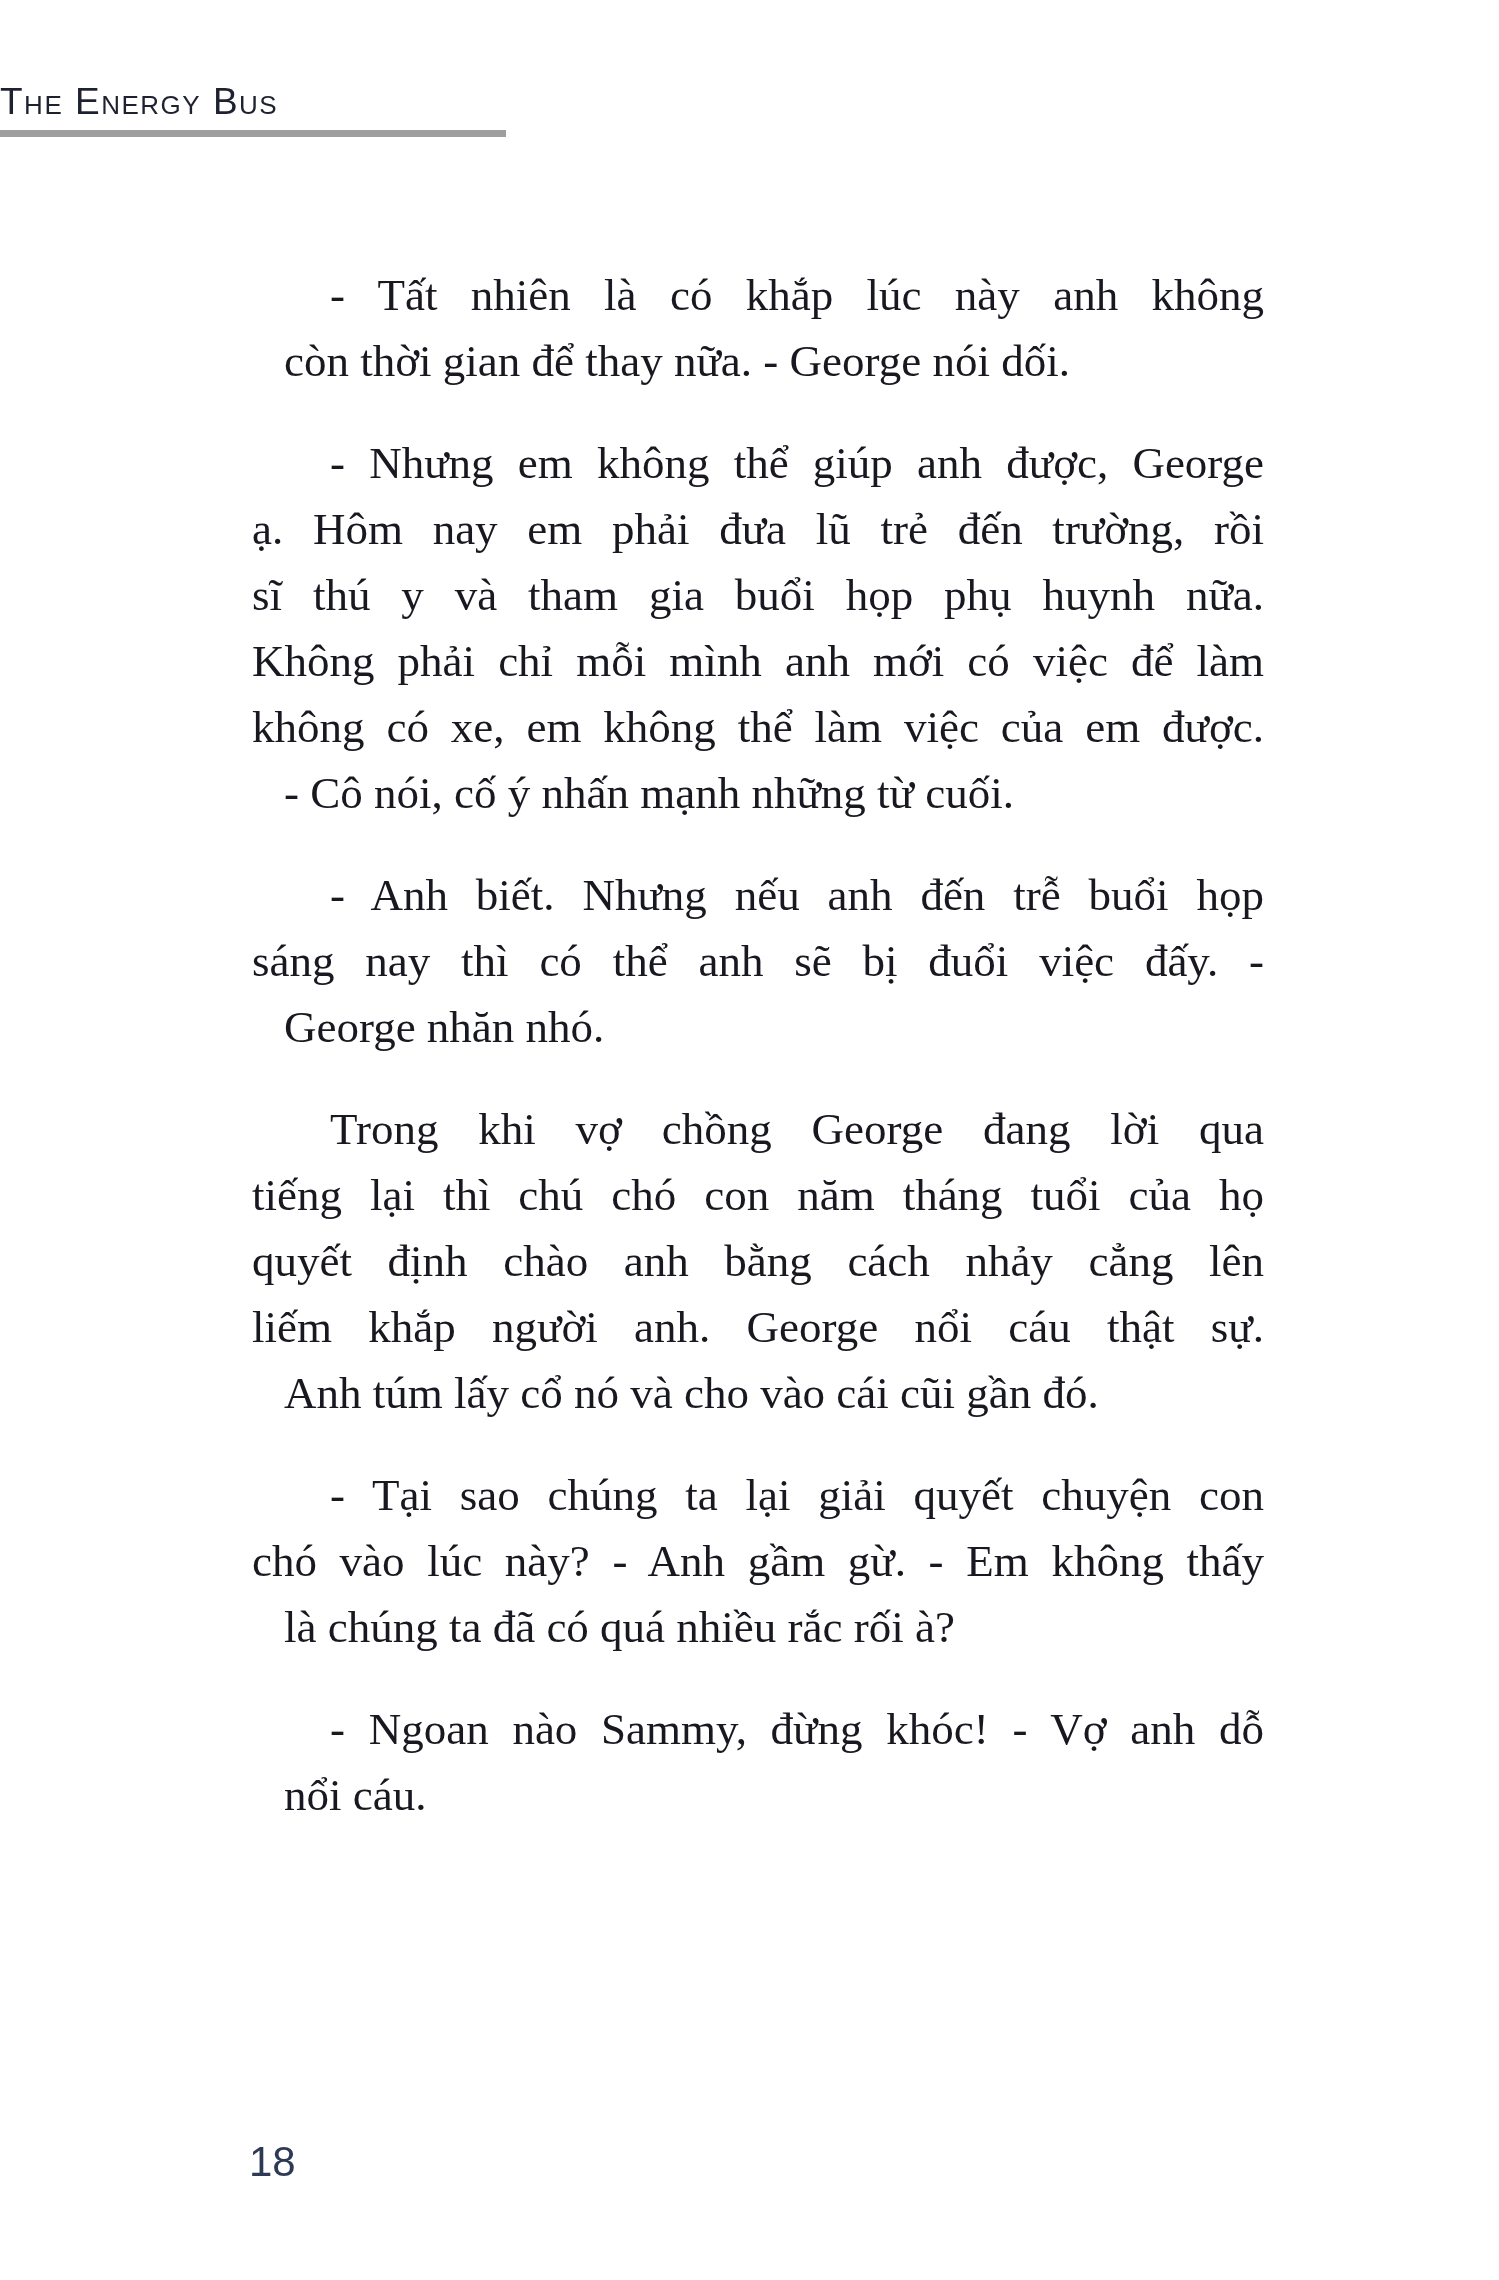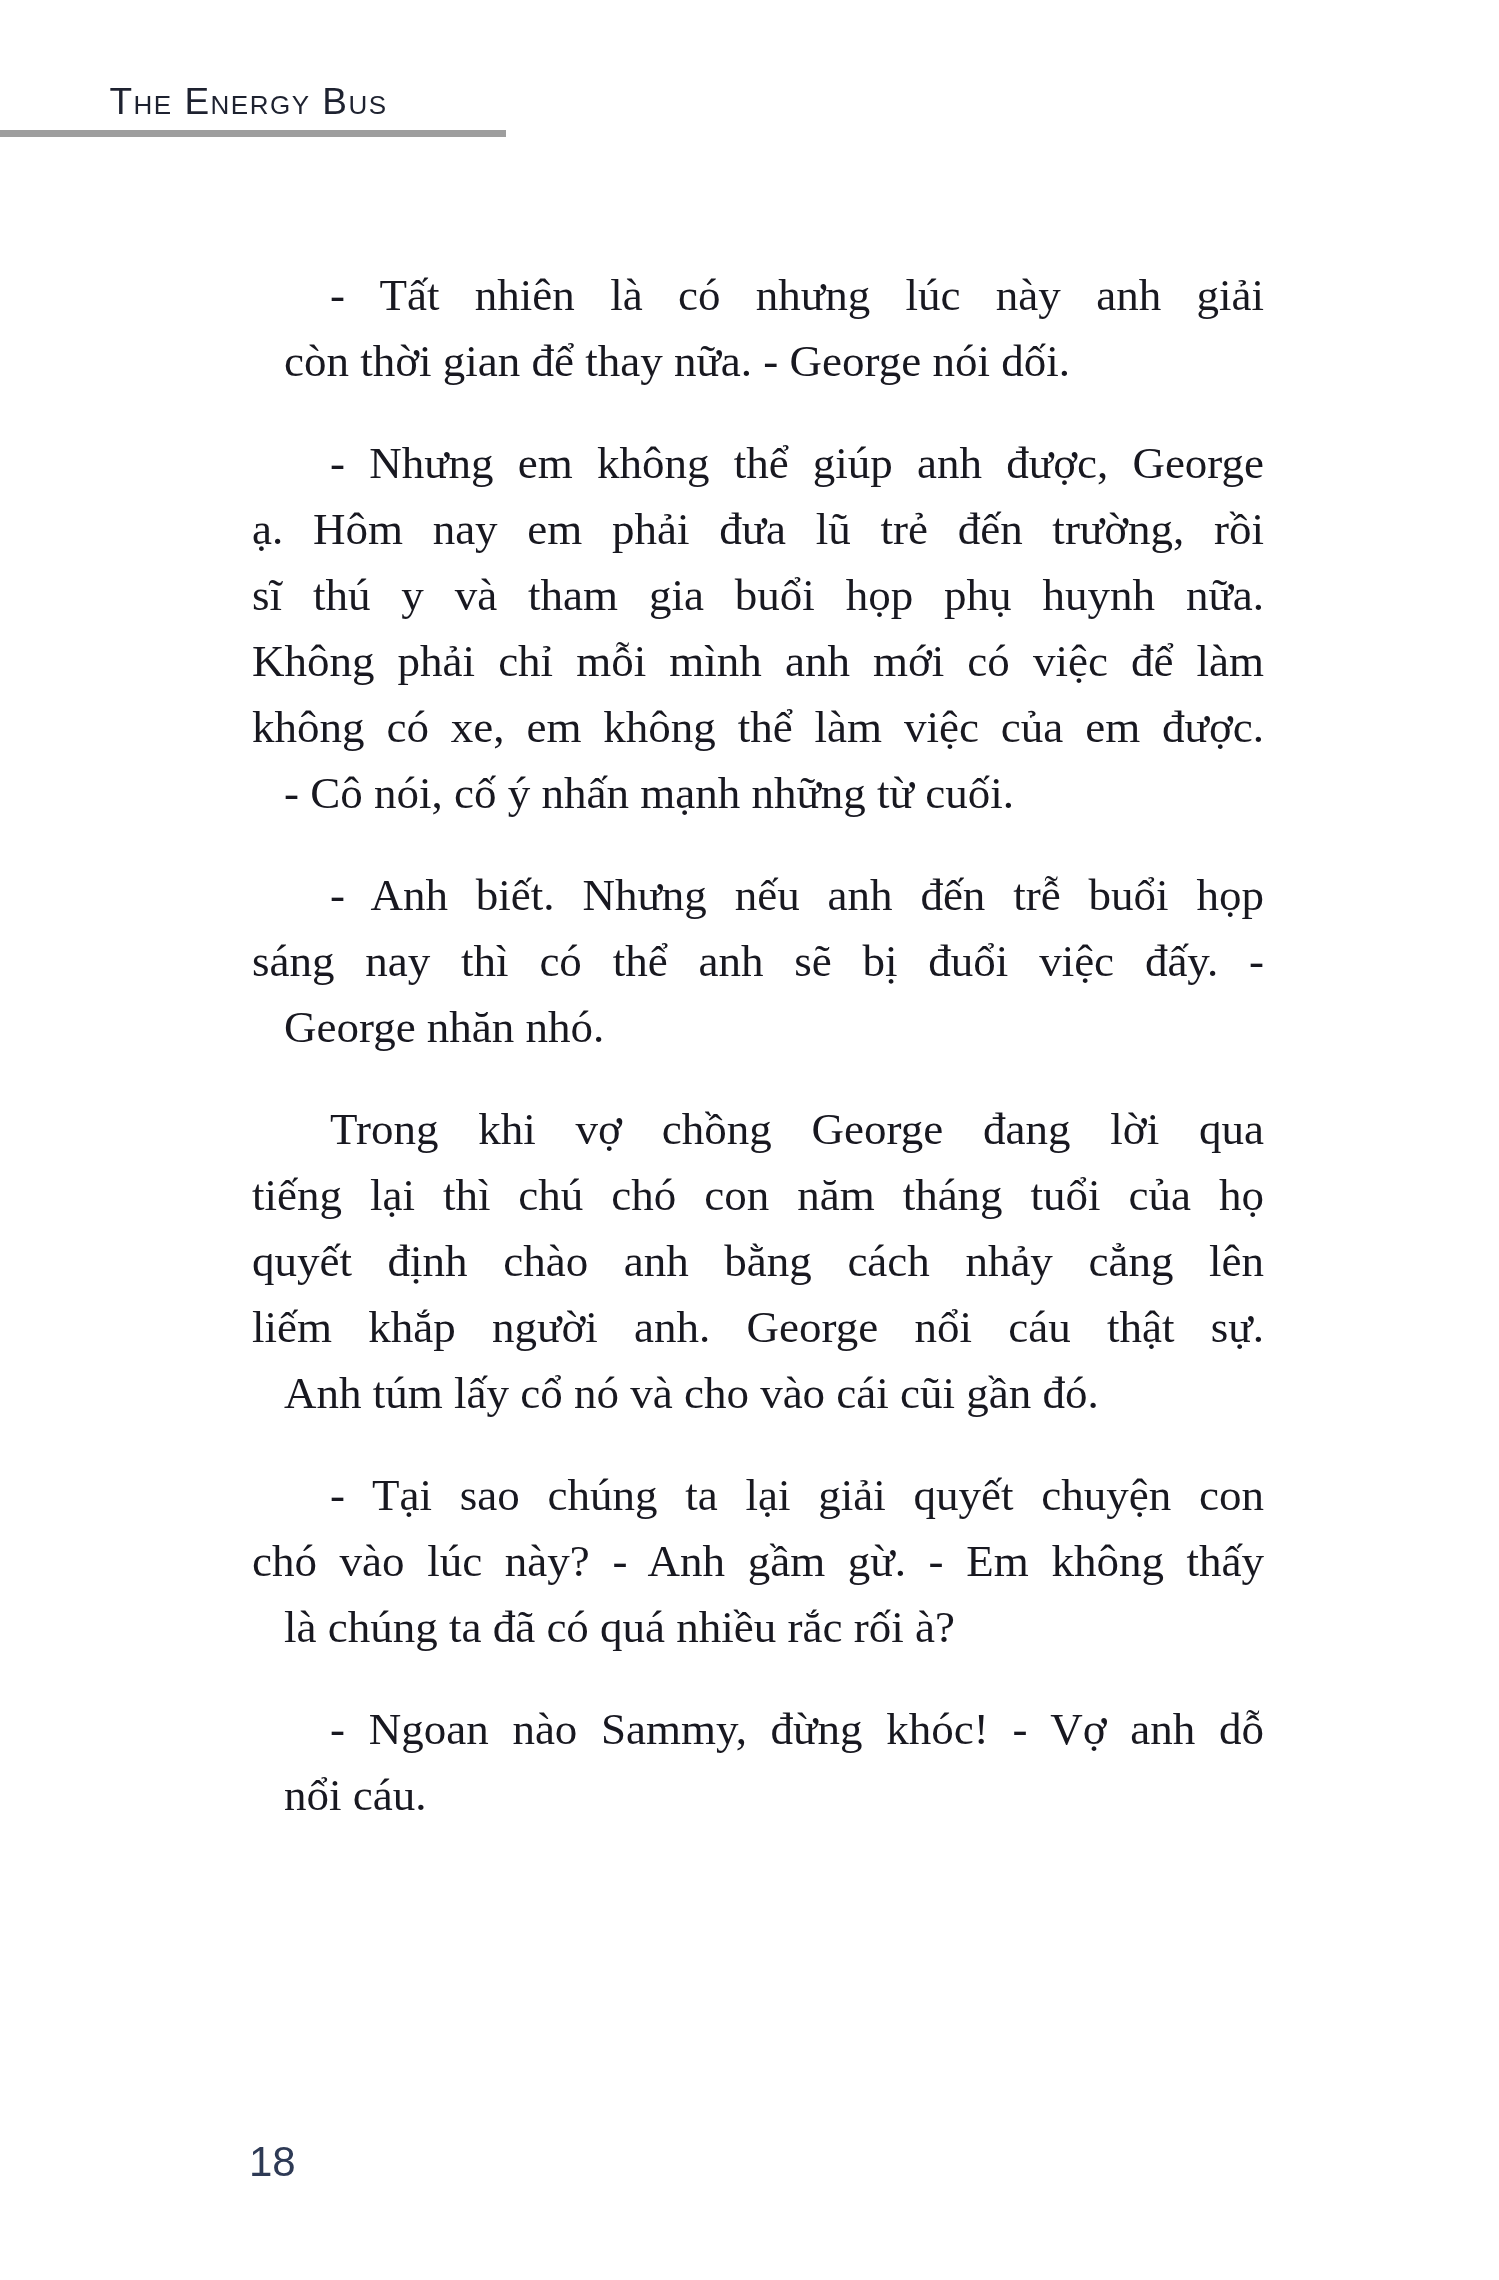--- a/index.html
+++ b/index.html
@@ -18,21 +18,21 @@
     background: var(--background);
     overflow: hidden;
     font-family: "Liberation Serif", serif;
   }
   
   .running-header {
     position: absolute;
     top: 82px;
     left: 0;
     width: 497px;
-    text-align: center;
+    text-align: left;
   }
   .running-title {
     display: inline-block;
     font-family: "Liberation Sans", sans-serif;
     font-variant: small-caps;
     font-size: 37px;
     letter-spacing: 1.5px;
     color: var(--title);
     line-height: 1.1;
   }
@@ -79,21 +79,21 @@
 <div class="page">
 
   <div class="running-header">
     <span class="running-title">The Energy Bus</span>
   </div>
 
   <div class="header-rule"></div>
 
   <main class="body-text">
       <div class="paragraph">
-        <div class="line first">- Tất nhiên là có nhưng lúc này anh giải</div>
+        <div class="line first">- Tất nhiên là có khắp lúc này anh không</div>
         <div class="line last">còn thời gian để thay nữa. - George nói dối.</div>
       </div>
       <div class="paragraph">
         <div class="line first">- Nhưng em không thể giúp anh được, George</div>
         <div class="line">ạ. Hôm nay em phải đưa lũ trẻ đến trường, rồi</div>
         <div class="line">sĩ thú y và tham gia buổi họp phụ huynh nữa.</div>
         <div class="line">Không phải chỉ mỗi mình anh mới có việc để làm</div>
         <div class="line">không có xe, em không thể làm việc của em được.</div>
         <div class="line last">- Cô nói, cố ý nhấn mạnh những từ cuối.</div>
       </div>

